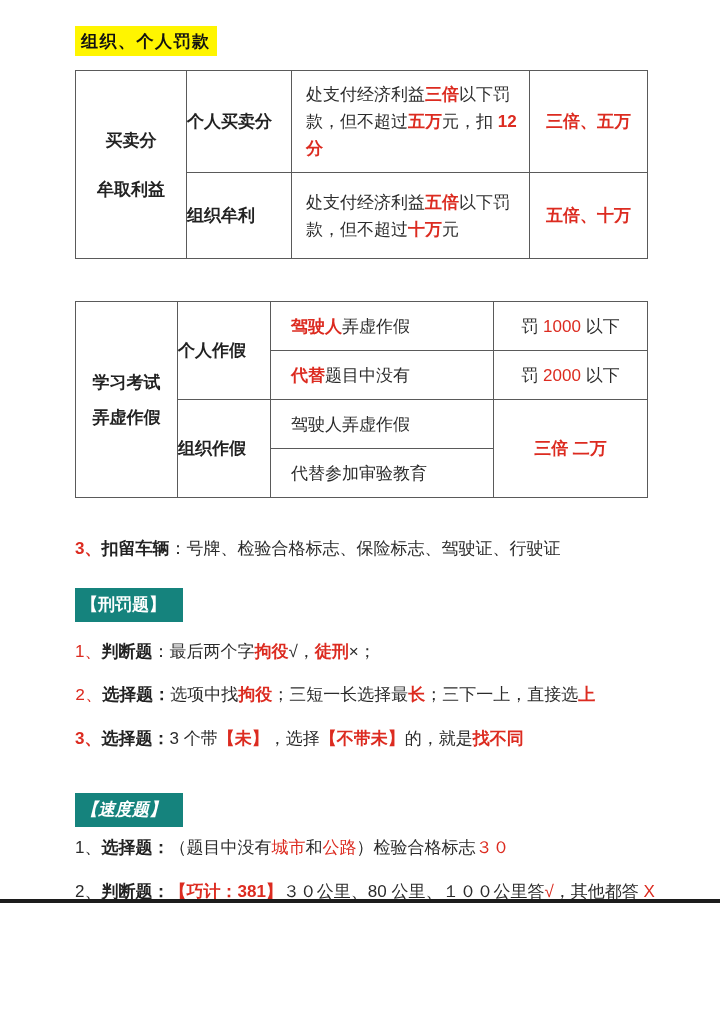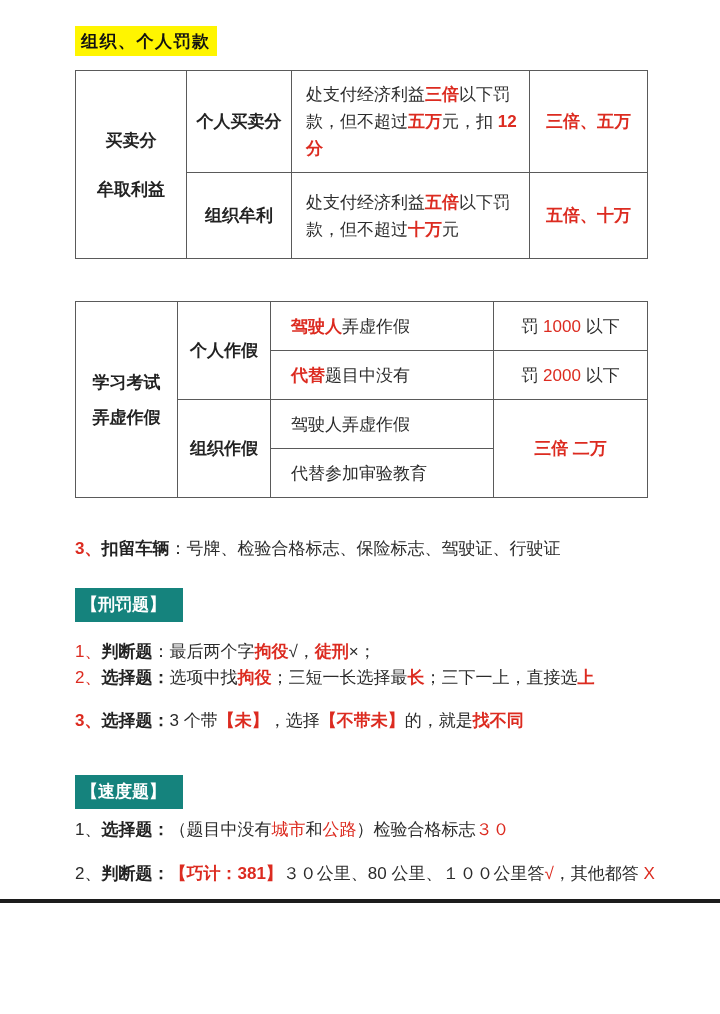--- a/index.html
+++ b/index.html
@@ -29,46 +29,46 @@
   }
 
   table{border-collapse:collapse;table-layout:fixed;}
   td,th{border:1px solid var(--border);font-size:17px;vertical-align:middle;}
   .t1{width:572px;margin-top:14px;}
   .t2{width:572px;margin-top:42px;}
   .t1 tr{height:86px;}
   .t2 tr{height:49px;}
 
   .cell-center{text-align:center;}
-  .cell-head{font-weight:700;color:#222;text-align:center;}
+  .cell-head{font-weight:700;color:#222;text-align:left;}
   .stack{display:flex;flex-direction:column;align-items:center;justify-content:center;gap:26px;}
   .stack2{display:flex;flex-direction:column;align-items:center;justify-content:center;gap:12px;}
   .desc-cell{padding:10px 12px 10px 14px;line-height:27px;text-align:left;}
   .desc-cell2{padding:0 10px 0 20px;text-align:left;}
   .key-cell{font-weight:700;color:var(--red);text-align:center;font-size:17px;}
 
   .seg-r{color:var(--red);}
   .seg-rb{color:var(--red);font-weight:700;text-align:center;}
   .seg-b{font-weight:700;color:#222;}
 
   .note-line{margin-top:38px;font-size:17px;line-height:26px;}
 
   .badge{
     display:inline-block;
     background:var(--teal);
     color:#ffffff;
     font-size:17px;font-weight:700;
     padding:5px 17px 6px 6px;
     margin-top:26px;
   }
-  .badge.sudu{margin-top:41px;}
+  .badge.sudu{margin-top:41px;font-style:italic;}
 
   .list-item{font-size:17px;line-height:26px;}
   .xf-1{margin-top:17px;}
-  .xf-2{margin-top:0;}
+  .xf-2{margin-top:18px;font-family:Liberation Mono, monospace;}
   .xf-3{margin-top:17px;}
   .sd-1{margin-top:8px;}
   .sd-2{margin-top:10px;line-height:42px;max-width:600px;}
 
   .footer{
     margin-top:12px;
     text-align:center;
     font-size:10px;
     color:#333;
     letter-spacing:2px;

